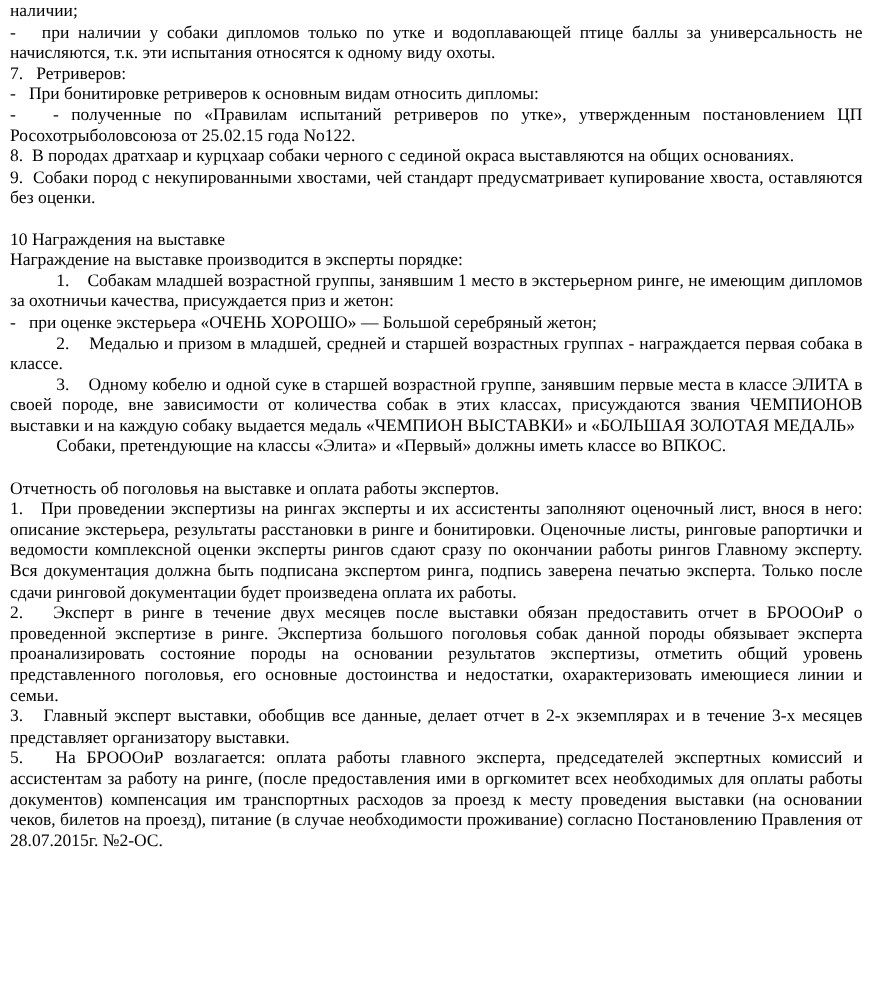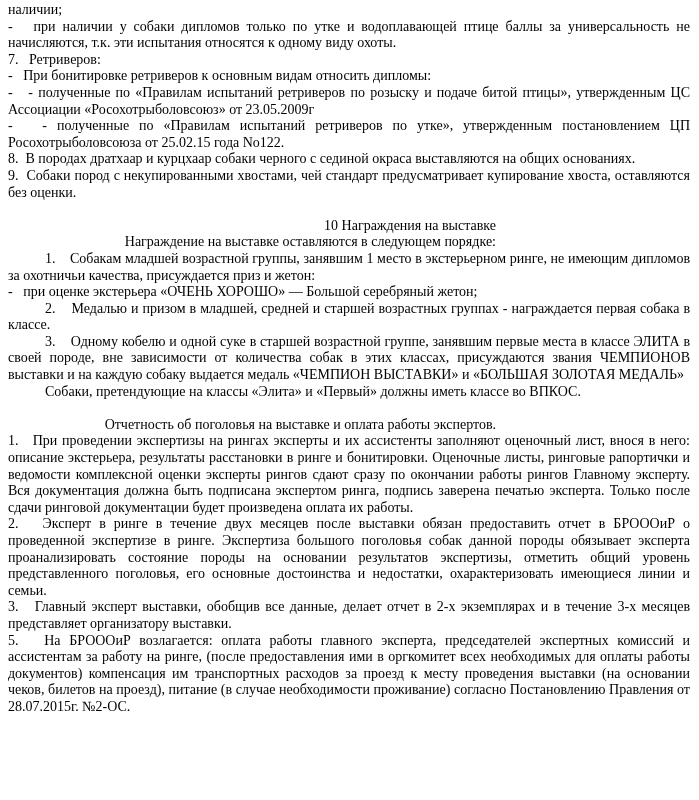--- a/index.html
+++ b/index.html
@@ -24,40 +24,39 @@
     font-family: Liberation Serif, serif;
   }
   p {
     margin: 0;
     padding: 0;
   }
   .justify { text-align: justify; }
   .indent { text-indent: 37px; }
   .center-narrow {
     width: 488px;
-    text-align: right;
+    text-align: left;
   }
   .gap-top { margin-top: 16.6px; }
   .preline { white-space: pre-line; }
 </style>
 </head>
 <body>
 
 <main class="page">
   <p>наличии;</p>
   <p class="justify">-&nbsp;&nbsp;&nbsp;при наличии у собаки дипломов только по утке и водоплавающей птице баллы за универсальность не начисляются, т.к. эти испытания относятся к одному виду охоты.</p>
   <p>7.&nbsp;&nbsp;&nbsp;Ретриверов:</p>
   <p>-&nbsp;&nbsp;&nbsp;При бонитировке ретриверов к основным видам относить дипломы:</p>
-  <p class="justify">-&nbsp;&nbsp;&nbsp;- полученные по «Правилам испытаний ретриверов по розыску и подаче битой птицы», утвержденным ЦС Ассоциации «Росохотрыболовсоюз» от 23.05.2009г</p>
   <p class="justify">-&nbsp;&nbsp;&nbsp;- полученные по «Правилам испытаний ретриверов по утке», утвержденным постановлением ЦП Росохотрыболовсоюза от 25.02.15 года No122.</p>
   <p>8.&nbsp;&nbsp;В породах дратхаар и курцхаар собаки черного с сединой окраса выставляются на общих основаниях.</p>
   <p class="justify">9.&nbsp;&nbsp;Собаки пород с некупированными хвостами, чей стандарт предусматривает купирование хвоста, оставляются без оценки.</p>
 
   <p class="center-narrow gap-top">10 Награждения на выставке</p>
-  <p class="center-narrow">Награждение на выставке оставляются в следующем порядке:</p>
+  <p class="center-narrow">Награждение на выставке производится в эксперты порядке:</p>
   <p class="justify indent">1.&nbsp;&nbsp;&nbsp;&nbsp;Собакам младшей возрастной группы, занявшим 1 место в экстерьерном ринге, не имеющим дипломов за охотничьи качества, присуждается приз и жетон:</p>
   <p>-&nbsp;&nbsp;&nbsp;при оценке экстерьера «ОЧЕНЬ ХОРОШО» — Большой серебряный жетон;</p>
   <p class="justify indent">2.&nbsp;&nbsp;&nbsp;&nbsp;Медалью и призом в младшей, средней и старшей возрастных группах - награждается первая собака в классе.</p>
   <p class="justify indent">3.&nbsp;&nbsp;&nbsp;&nbsp;Одному кобелю и одной суке в старшей возрастной группе, занявшим первые места в классе ЭЛИТА в своей породе, вне зависимости от количества собак в этих классах, присуждаются звания ЧЕМПИОНОВ выставки и на каждую собаку выдается медаль «ЧЕМПИОН ВЫСТАВКИ» и «БОЛЬШАЯ ЗОЛОТАЯ МЕДАЛЬ»</p>
   <p class="indent">Собаки, претендующие на классы «Элита» и «Первый» должны иметь классе во ВПКОС.</p>
 
   <p class="center-narrow gap-top">Отчетность об поголовья на выставке и оплата работы экспертов.</p>
   <p class="justify">1.&nbsp;&nbsp;&nbsp;При проведении экспертизы на рингах эксперты и их ассистенты заполняют оценочный лист, внося в него: описание экстерьера, результаты расстановки в ринге и бонитировки. Оценочные листы, ринговые рапортички и ведомости комплексной оценки эксперты рингов сдают сразу по окончании работы рингов Главному эксперту. Вся документация должна быть подписана экспертом ринга, подпись заверена печатью эксперта. Только после сдачи ринговой документации будет произведена оплата их работы.</p>
   <p class="justify">2.&nbsp;&nbsp;&nbsp;Эксперт в ринге в течение двух месяцев после выставки обязан предоставить отчет в БРОООиР о проведенной экспертизе в ринге. Экспертиза большого поголовья собак данной породы обязывает эксперта проанализировать состояние породы на основании результатов экспертизы, отметить общий уровень представленного поголовья, его основные достоинства и недостатки, охарактеризовать имеющиеся линии и семьи.</p>
   <p class="justify">3.&nbsp;&nbsp;&nbsp;Главный эксперт выставки, обобщив все данные, делает отчет в 2-х экземплярах и в течение 3-х месяцев представляет организатору выставки.</p>

